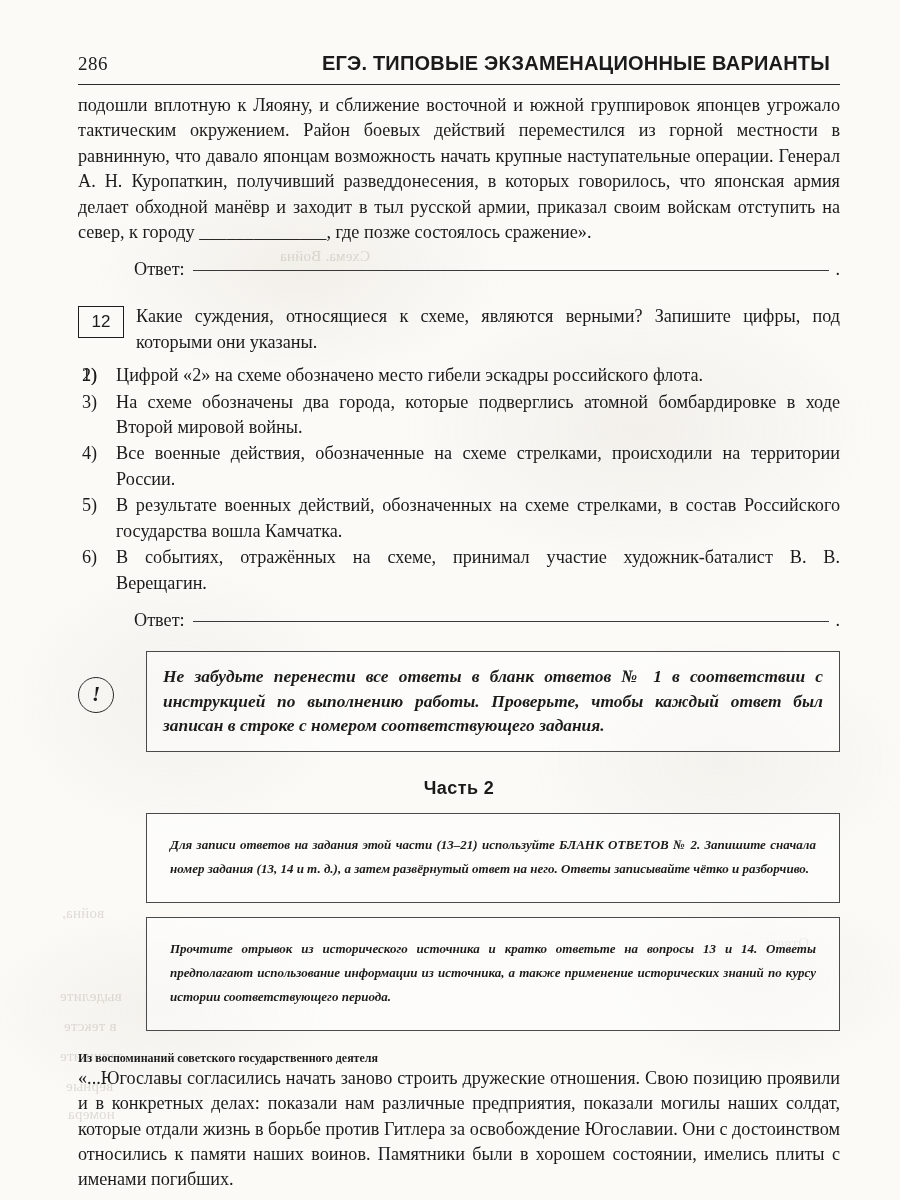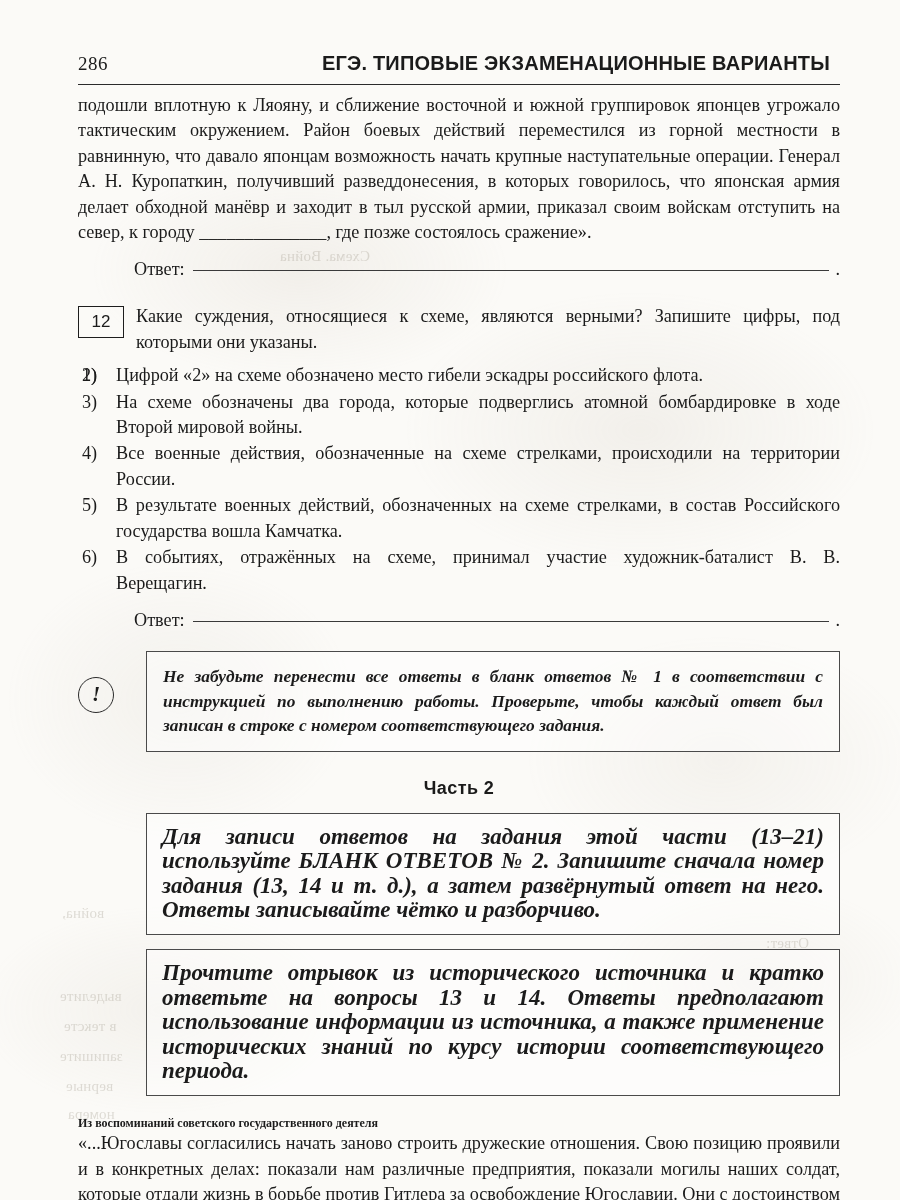--- a/index.html
+++ b/index.html
@@ -205,22 +205,22 @@
   .box-2 {
     margin-top: 14px;
     margin-left: 68px;
     width: 694px;
     border: 1.3px solid #4a4a4a;
     padding: 11px 15px 12px 15px;
     box-sizing: border-box;
     background: rgba(255,255,255,0.45);
   }
   .box-2 p {
-    margin: 0;
-    font-size: 23px;
+    margin: 8px;
+    font-size: 13px;
     line-height: 24.4px;
     font-style: italic;
     font-weight: bold;
     text-align: justify;
   }
   .src-title {
     margin-top: 20px;
     font-size: 12px;
     font-weight: bold;
   }

